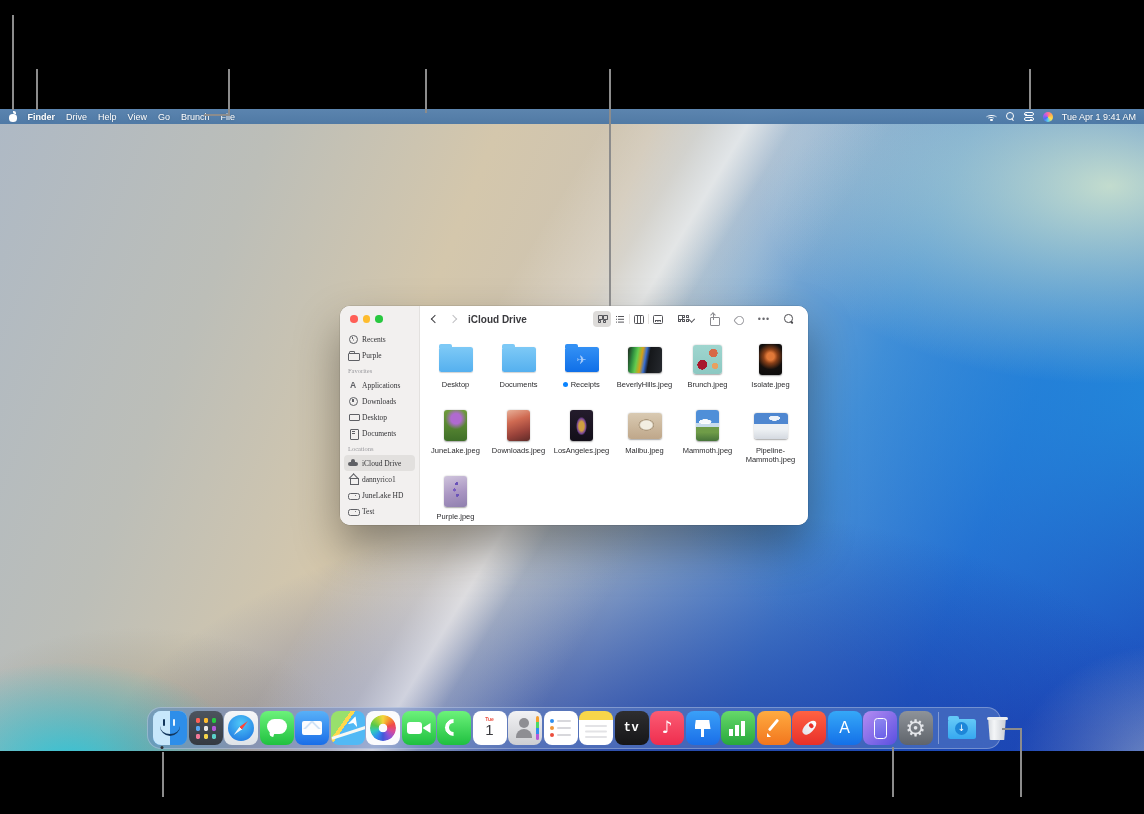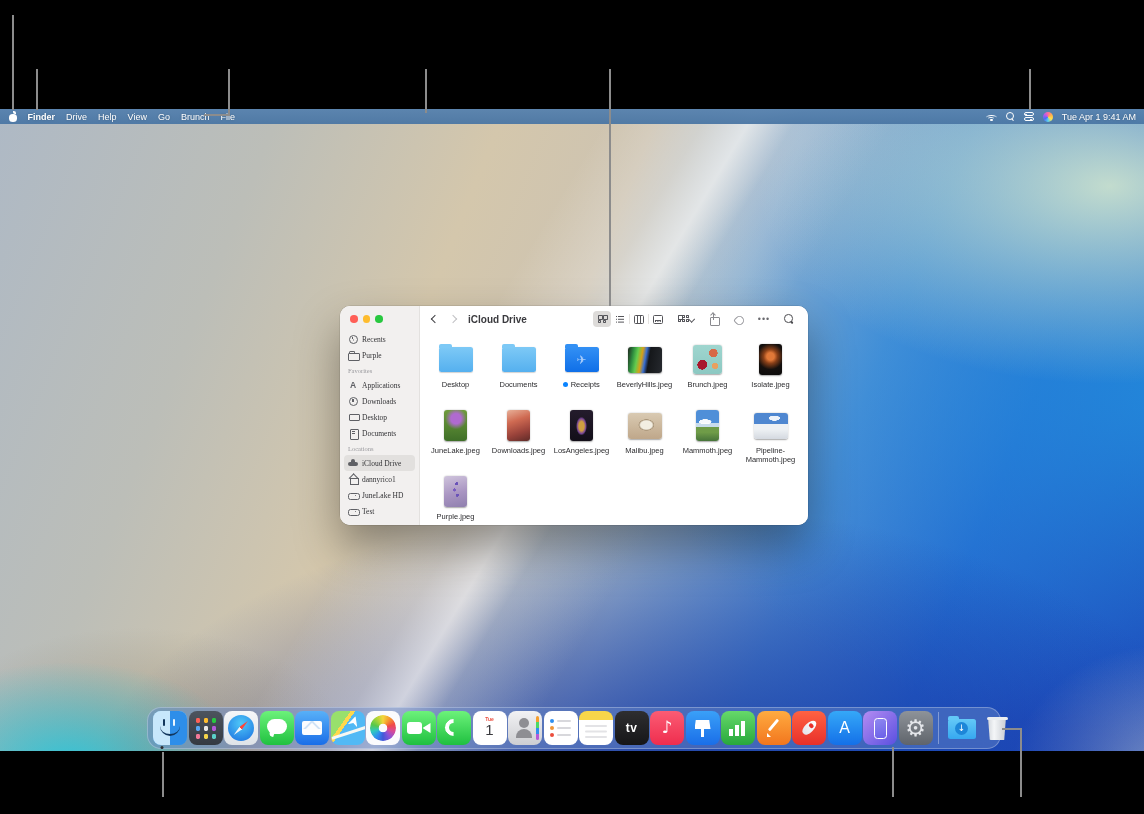--- a/index.html
+++ b/index.html
@@ -234,21 +234,21 @@
   .di-contacts { background:linear-gradient(180deg,#f2f2f4,#cdced2); }
   .di-contacts .g { left:11px; top:6.5px; width:10px; height:10px; border-radius:50%; background:#8e8e93; }
   .di-contacts .g2 { left:8px; top:18px; width:16px; height:9px; border-radius:8px 8px 0 0; background:#8e8e93; }
   .di-contacts::after { content:""; position:absolute; right:3px; top:5px; width:3px; height:24px; border-radius:1.5px;
     background:linear-gradient(180deg,#f59e2e 0 25%,#4cd964 25% 50%,#2e8ff0 50% 75%,#b558d8 75%); }
   .di-reminders { background:#fff; }
   .di-reminders .g { left:6.5px; top:7.5px; width:4px; height:4px; border-radius:50%; background:#2e8ff0; box-shadow:0 7px 0 #f09537, 0 14px 0 #eb4d3d; }
   .di-reminders .g2 { left:13.5px; top:8.5px; width:14px; height:2px; border-radius:1px; background:#d8d8dc; box-shadow:0 7px 0 #d8d8dc, 0 14px 0 #d8d8dc; }
   .di-notes { background:linear-gradient(180deg,#f7d64a 0 9px, #fff 9px); }
   .di-notes .g { left:6px; top:14px; width:22px; height:2px; border-radius:1px; background:#e3e3e6; box-shadow:0 5.5px 0 #e3e3e6, 0 11px 0 #e3e3e6; }
-  .di-tv { background:linear-gradient(180deg,#2e2e30,#161618); }
+  .di-tv { background:linear-gradient(180deg,#2e2e30,#161618);font-family:Liberation Mono, monospace; }
   .di-tv .g { left:0; right:0; top:10px; text-align:center; font-size:12px; font-weight:700; color:#fff; letter-spacing:0.5px; }
   .di-music { background:linear-gradient(180deg,#fb5c74,#ef2d4e); }
   .di-music .g { left:0; right:0; top:6px; text-align:center; font-family:"DejaVu Sans",sans-serif; font-size:17px; color:#fff; }
   .di-keynote { background:linear-gradient(180deg,#3aa0f8,#1a6ee8); }
   .di-keynote .g { left:9px; top:9px; width:16px; height:9px; background:#fff; clip-path:polygon(8% 0,92% 0,100% 100%,0 100%); }
   .di-keynote .g2 { left:15.8px; top:18px; width:2.5px; height:8px; background:#fff; }
   .di-numbers { background:linear-gradient(180deg,#66d96a,#28a83c); }
   .di-numbers .g { left:8px; top:18px; width:4px; height:7px; background:#fff; }
   .di-numbers .g::before { content:""; position:absolute; left:6px; bottom:0; width:4px; height:11px; background:#fff; }
   .di-numbers .g::after { content:""; position:absolute; left:12px; bottom:0; width:4px; height:15px; background:#fff; }

